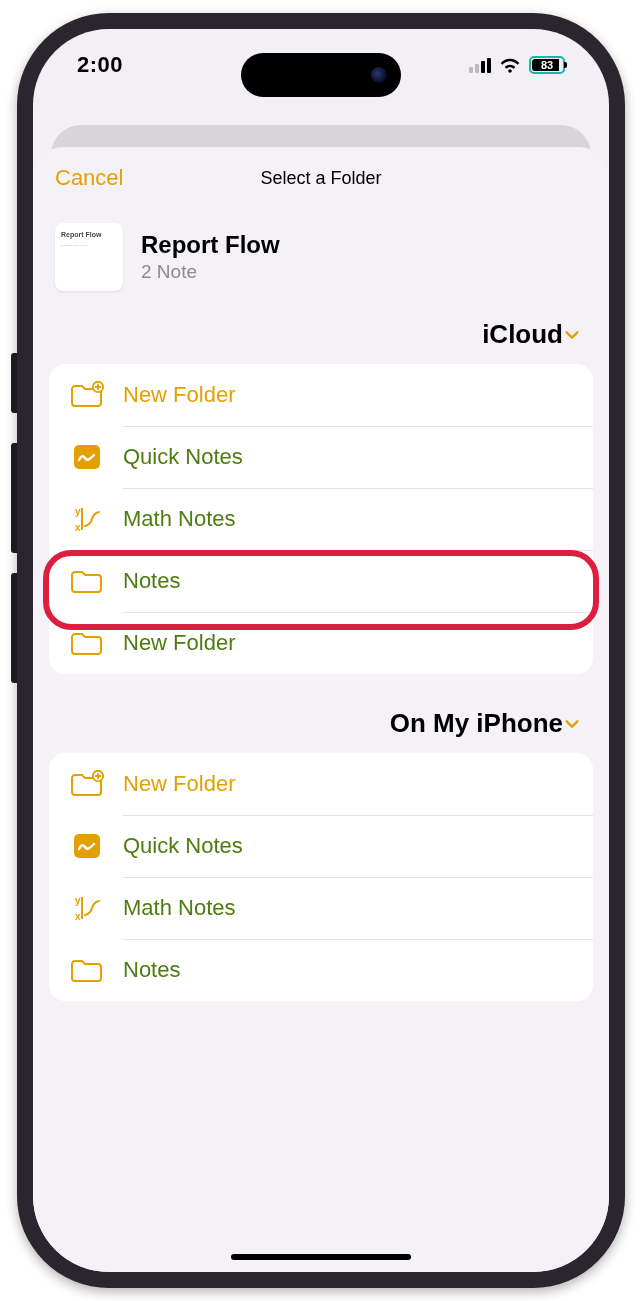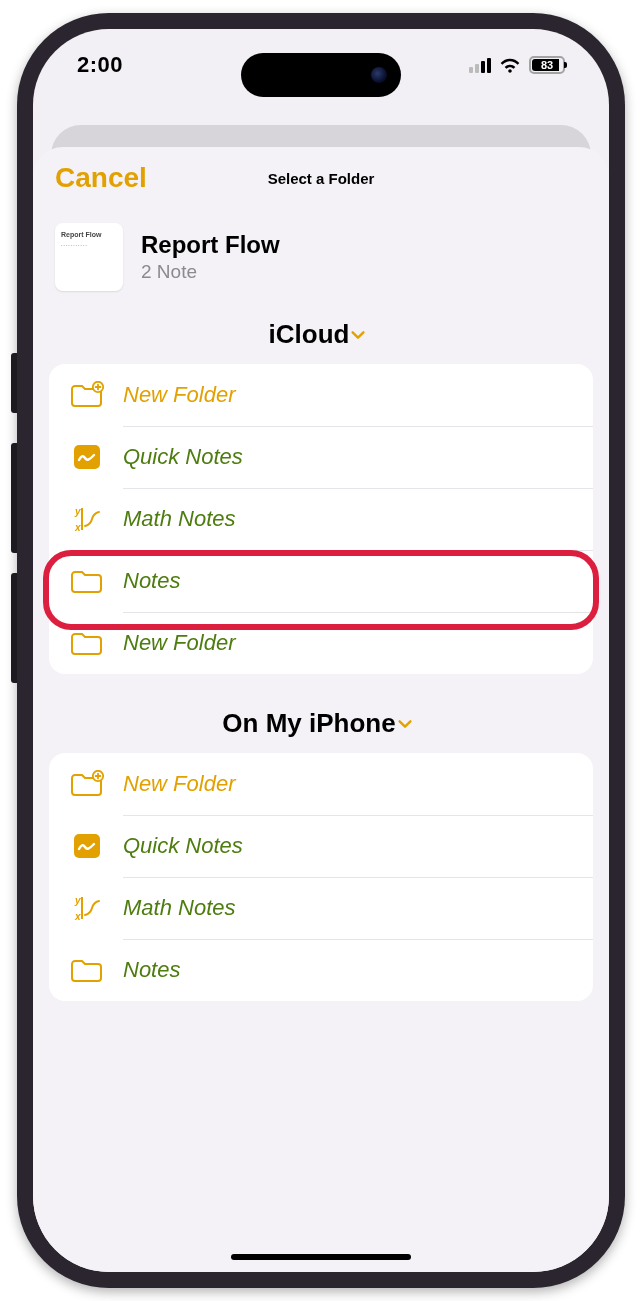--- a/index.html
+++ b/index.html
@@ -78,21 +78,21 @@
   .status-right { display:flex; align-items:center; gap:8px; }
   .signal-bars { display:flex; align-items:flex-end; gap:2px; height:16px;}
   .signal-bars span { width:4px; background:#bbb; border-radius:1px;}
   .signal-bars span.on { background:#000;}
   .signal-bars span:nth-child(1){height:6px;}
   .signal-bars span:nth-child(2){height:9px;}
   .signal-bars span:nth-child(3){height:12px;}
   .signal-bars span:nth-child(4){height:15px;}
   .wifi-svg { width:22px; height:18px; }
   .battery {
-    width:36px; height:18px; border:2px solid #a3a3a3; border-radius:5px;
+    width:36px; height:18px; border:2px solid #14b8a6; border-radius:5px;
     position:relative; display:flex; align-items:center; justify-content:center;
     font-size:11px; font-weight:700;
   }
   .battery::after {
     content:""; position:absolute; right:-4px; top:4px; width:3px; height:6px;
     background:#000; border-radius:0 2px 2px 0;
   }
   .battery .fill {
     position:absolute; left:1px; top:1px; bottom:1px;
     background:#000; border-radius:3px 0 0 3px;
@@ -113,52 +113,51 @@
     padding-bottom:40px;
     overflow:hidden;
   }
   
   .modal-nav {
     height:62px; display:flex; align-items:center; justify-content:center;
     position:relative;
   }
   .nav-cancel {
     position:absolute; left:22px; top:50%; transform:translateY(-50%);
-    color:#e2a100; font-size:28px; font-weight:700;
-  }
-  .nav-title { font-size:15px; font-weight:700; color:#000;text-align:right;}
+    color:#e2a100; font-size:22px; font-weight:400;
+  }
+  .nav-title { font-size:18px; font-weight:400; color:#000;text-align:right;}
   
   .note-header {
     display:flex; align-items:center; gap:18px;
     padding: 14px 4px 18px 22px;
   }
   .note-thumb {
     width:68px; height:68px; background:#fff; border-radius:8px;
     box-shadow:0 1px 2px rgba(0,0,0,0.1);
     padding:8px 6px; font-size:6px; color:#444; overflow:hidden;
   }
   .note-thumb .t1 { font-weight:700; font-size:7px; margin-bottom:4px;}
   .note-thumb .t2 { font-size:4px; color:#888;}
   .note-info .title { font-size:24px; font-weight:700; color:#000;}
   .note-info .sub { font-size:19px; color:#8b8a90; margin-top:2px;}
   
   .section-header {
-    display:flex; align-items:center; justify-content:center;
+    display:flex; align-items:center; justify-content:flex-end;
     padding: 10px 28px 8px 22px;
   }
   .section-header .label { font-size:26px; font-weight:700; color:#000;}
   .chev { width:18px; height:18px; }
   
   .list-card {
     margin: 6px 16px 24px 16px;
     background:#fff;
     border-radius:16px;
     overflow:visible;
     position:relative;
-    font-style:italic;
   }
   .row {
     display:flex; align-items:center; gap:18px;
     padding: 16px 20px;
     position:relative;
   }
   .row + .row::before {
     content:""; position:absolute; left:74px; right:0; top:0;
     height:1px; background:#e6e4e9;
   }

